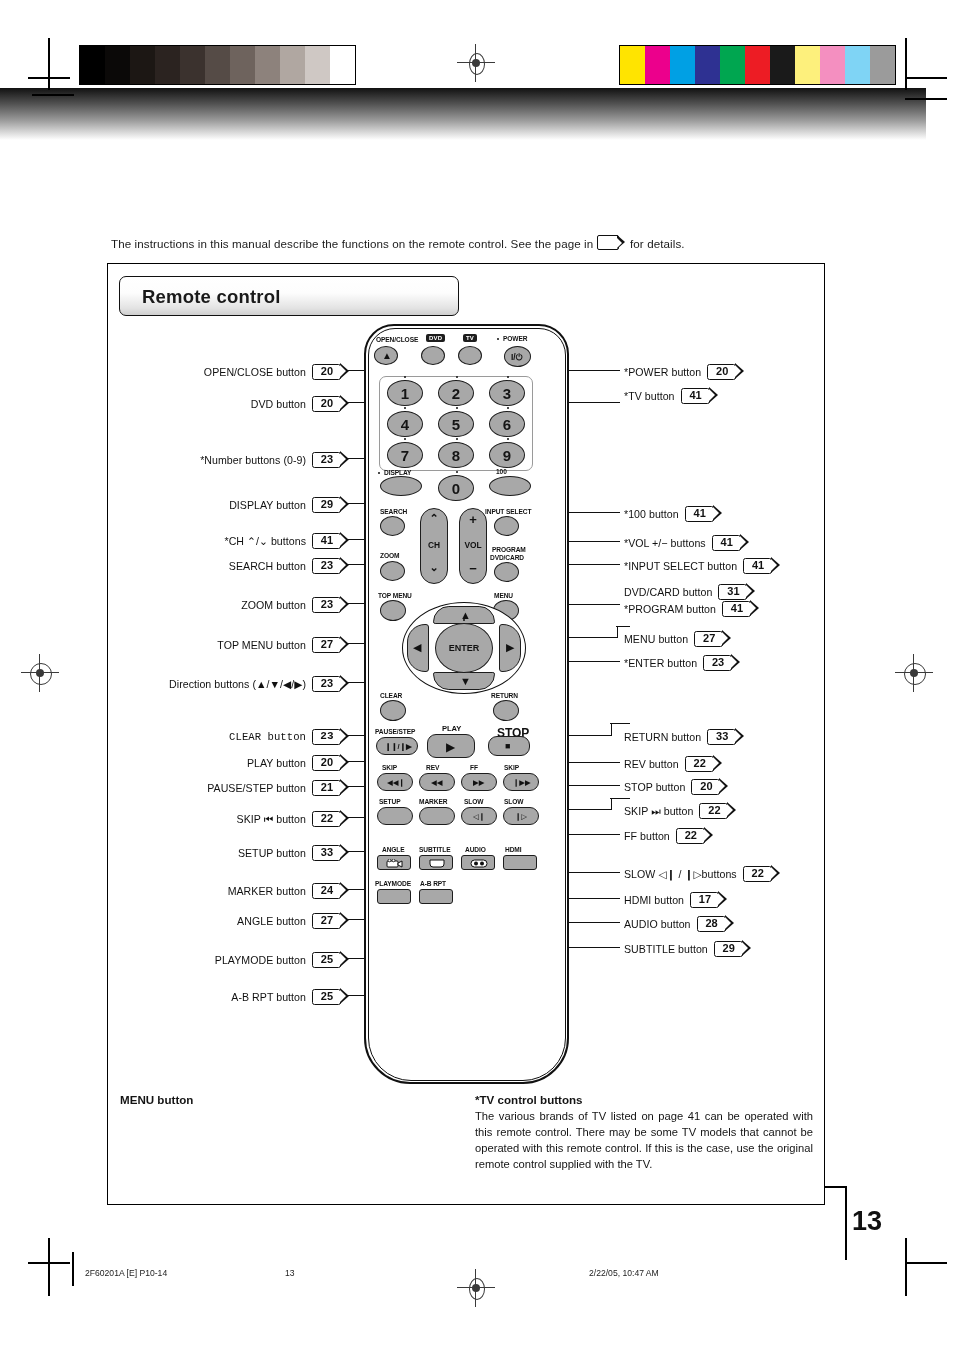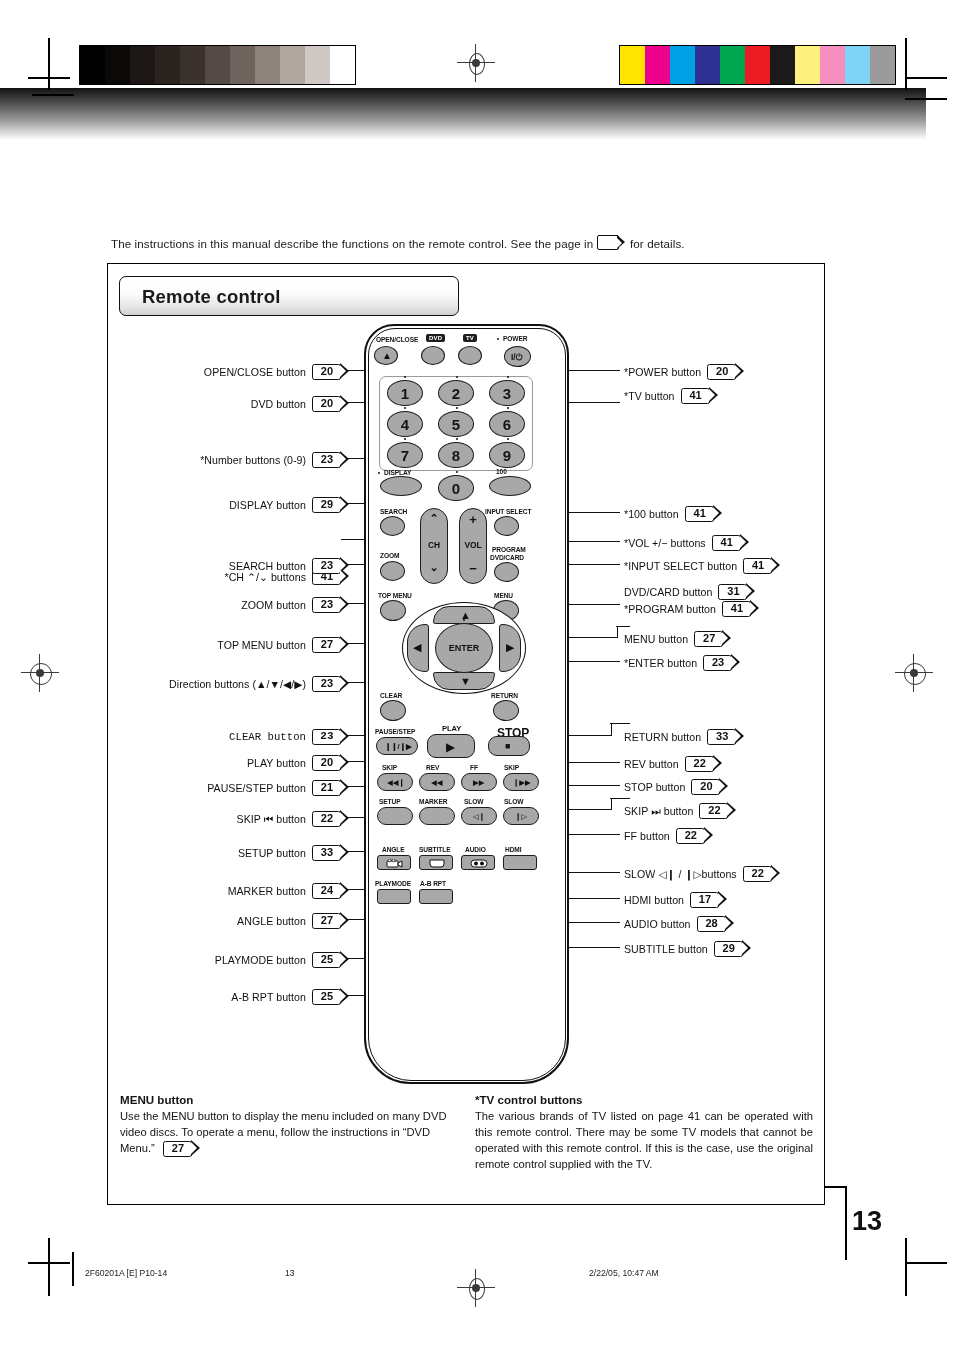--- a/index.html
+++ b/index.html
@@ -174,21 +174,21 @@
 
   <div class="title-plate">
     <b>Remote control</b>
   </div>
 
   <div id="left-labels">
       <div class="lab r" style="top: 100px; left: 0px; width: 233px;"><span class="t">OPEN/CLOSE button</span><span class="badge">20</span></div>
       <div class="lab r" style="top: 132px; left: 0px; width: 233px;"><span class="t">DVD button</span><span class="badge">20</span></div>
       <div class="lab r" style="top: 188px; left: 0px; width: 233px;"><span class="t">*Number buttons (0-9)</span><span class="badge">23</span></div>
       <div class="lab r" style="top: 233px; left: 0px; width: 233px;"><span class="t">DISPLAY button</span><span class="badge">29</span></div>
-      <div class="lab r" style="top: 269px; left: 0px; width: 233px; margin-top: 36px;"><span class="t">*CH ⌃/⌄ buttons</span><span class="badge">41</span></div>
+      <div class="lab r" style="top: 269px; left: 0px; width: 233px;"><span class="t">*CH ⌃/⌄ buttons</span><span class="badge">41</span></div>
       <div class="lab r" style="top: 294px; left: 0px; width: 233px;"><span class="t">SEARCH  button</span><span class="badge">23</span></div>
       <div class="lab r" style="top: 333px; left: 0px; width: 233px;"><span class="t">ZOOM button</span><span class="badge">23</span></div>
       <div class="lab r" style="top: 373px; left: 0px; width: 233px;"><span class="t">TOP MENU button</span><span class="badge">27</span></div>
       <div class="lab r" style="top: 412px; left: 0px; width: 233px;"><span class="t">Direction buttons (▲/▼/◀/▶)</span><span class="badge">23</span></div>
       <div class="lab r" style="top: 465px; left: 0px; width: 233px; font-family: Liberation Mono, monospace;"><span class="t">CLEAR button</span><span class="badge">23</span></div>
       <div class="lab r" style="top: 491px; left: 0px; width: 233px;"><span class="t">PLAY button</span><span class="badge">20</span></div>
       <div class="lab r" style="top: 516px; left: 0px; width: 233px;"><span class="t">PAUSE/STEP button</span><span class="badge">21</span></div>
       <div class="lab r" style="top: 547px; left: 0px; width: 233px;"><span class="t">SKIP ⏮ button</span><span class="badge">22</span></div>
       <div class="lab r" style="top: 581px; left: 0px; width: 233px;"><span class="t">SETUP button</span><span class="badge">33</span></div>
       <div class="lab r" style="top: 619px; left: 0px; width: 233px;"><span class="t">MARKER button</span><span class="badge">24</span></div>
@@ -445,24 +445,20 @@
     <div class="btn rect" style="left:139px;top:531px;width:34px;height:15px;"></div>
 
     <div class="cap" style="left:11px;top:556px;">PLAYMODE</div>
     <div class="cap" style="left:56px;top:556px;">A-B RPT</div>
     <div class="btn rect" style="left:13px;top:565px;width:34px;height:15px;"></div>
     <div class="btn rect" style="left:55px;top:565px;width:34px;height:15px;"></div>
   </div>
 
   <div class="note" style="left:12px;top:828px;width:338px;">
     <p><b>MENU button</b></p>
-    <p>
-      <span>Use the MENU button to display the menu included on many DVD video discs. To operate a menu, follow the instructions in “DVD Menu.”</span>
-      <span class="badge">27</span>
-    </p>
   </div>
 
   <div class="note" style="left:367px;top:828px;width:338px;">
     <p><b>*TV control buttons</b></p>
     <p class="just">The various brands of TV listed on page 41 can be operated with this remote control. There may be some TV models that cannot be operated with this remote control. If this is the case, use the original remote control supplied with the TV.</p>
   </div>
 </div>
 
 <div class="folio">13</div>
 <div class="foot" style="left:85px;top:1268px;">2F60201A [E] P10-14</div>

